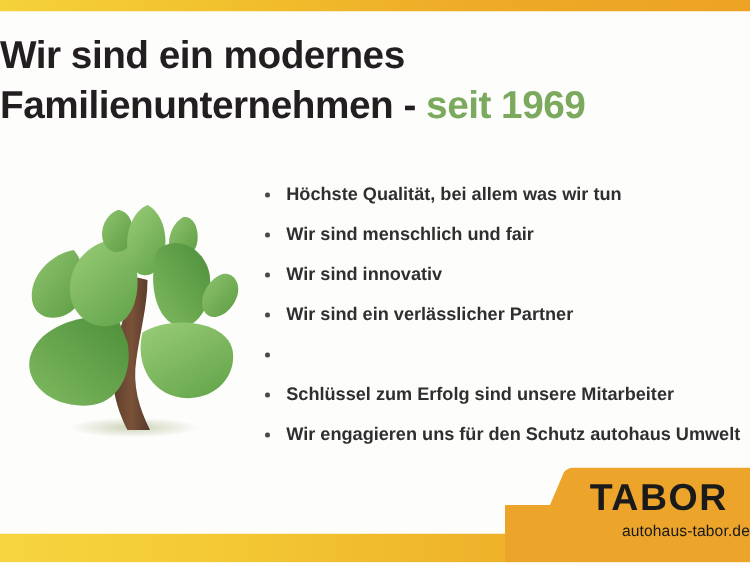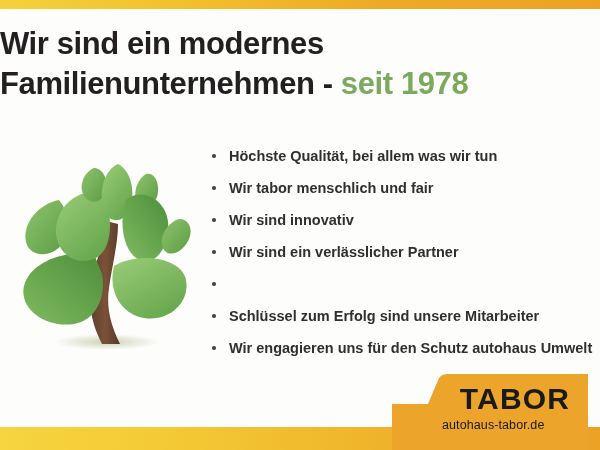--- a/index.html
+++ b/index.html
@@ -83,21 +83,21 @@
     position: absolute;
     left: 14px;
     top: 162px;
     width: 186px;
     height: 198px;
   }
 
   
   .logo-panel {
     position: absolute;
-    left: 392px;
+    left: 404px;
     top: 374px;
     width: 196px;
     height: 59px;
   }
   .logo-panel svg { display: block; }
   .logo-text {
     position: absolute;
     left: 50px;
     top: 8px;
     width: 146px;
@@ -106,36 +106,36 @@
     font-weight: bold;
     letter-spacing: 1.2px;
     color: #1a1a1a;
     font-family: "Liberation Sans Narrow", "Liberation Sans", "DejaVu Sans", sans-serif;
   }
   .logo-url {
     position: absolute;
     left: 50px;
     top: 44px;
     width: 146px;
-    text-align: left;
+    text-align: right;
     font-size: 12.5px;
     color: #1a1a1a;
     letter-spacing: 0.1px;
   }
 </style>
 </head>
 <body>
 
 <div id="slide">
 
   <div class="top-bar"></div>
 
   <div class="headline">
     <span class="line">Wir sind ein modernes</span>
-    <span class="line"><span>Familienunternehmen - </span><span class="accent">seit 1978</span></span>
+    <span class="line"><span>Familienunternehmen - </span><span class="accent">seit 1969</span></span>
   </div>
 
   <div class="tree">
     <svg viewBox="0 0 186 198" width="186" height="198" xmlns="http://www.w3.org/2000/svg">
       <defs>
         <linearGradient id="lfA" x1="0" y1="0" x2="1" y2="1">
           <stop offset="0" stop-color="#8fc46d"></stop>
             <stop offset="1" stop-color="#5c9c44"></stop>
         </linearGradient>
         <linearGradient id="lfB" x1="0" y1="1" x2="1" y2="0">
@@ -177,21 +177,21 @@
       <path d="M112 38 C 104 62, 110 92, 126 98 C 142 104, 156 84, 154 60 C 152 38, 128 24, 112 38 Z" fill="url(#lfB)"></path>
 
       <path d="M162 58 C 150 64, 144 80, 150 88 C 157 97, 172 88, 176 74 C 179 62, 170 54, 162 58 Z" fill="url(#lfA)"></path>
 
       <path d="M100 104 C 94 128, 106 152, 130 156 C 156 160, 176 140, 172 118 C 167 94, 122 90, 100 104 Z" fill="url(#lfC)"></path>
     </svg>
   </div>
 
   <ul class="bullets">
     <li><span class="dot"></span><span>Höchste Qualität, bei allem was wir tun</span></li>
-    <li><span class="dot"></span><span>Wir tabor menschlich und fair</span></li>
+    <li><span class="dot"></span><span>Wir sind menschlich und fair</span></li>
     <li><span class="dot"></span><span>Wir sind innovativ</span></li>
     <li><span class="dot"></span><span>Wir sind ein verlässlicher Partner</span></li>
     <li><span class="dot"></span></li>
     <li><span class="dot"></span><span>Schlüssel zum Erfolg sind unsere Mitarbeiter</span></li>
     <li><span class="dot"></span><span>Wir engagieren uns für den Schutz autohaus Umwelt</span></li>
   </ul>
 
   <div class="bottom-bar"></div>
 
   <div class="logo-panel">

